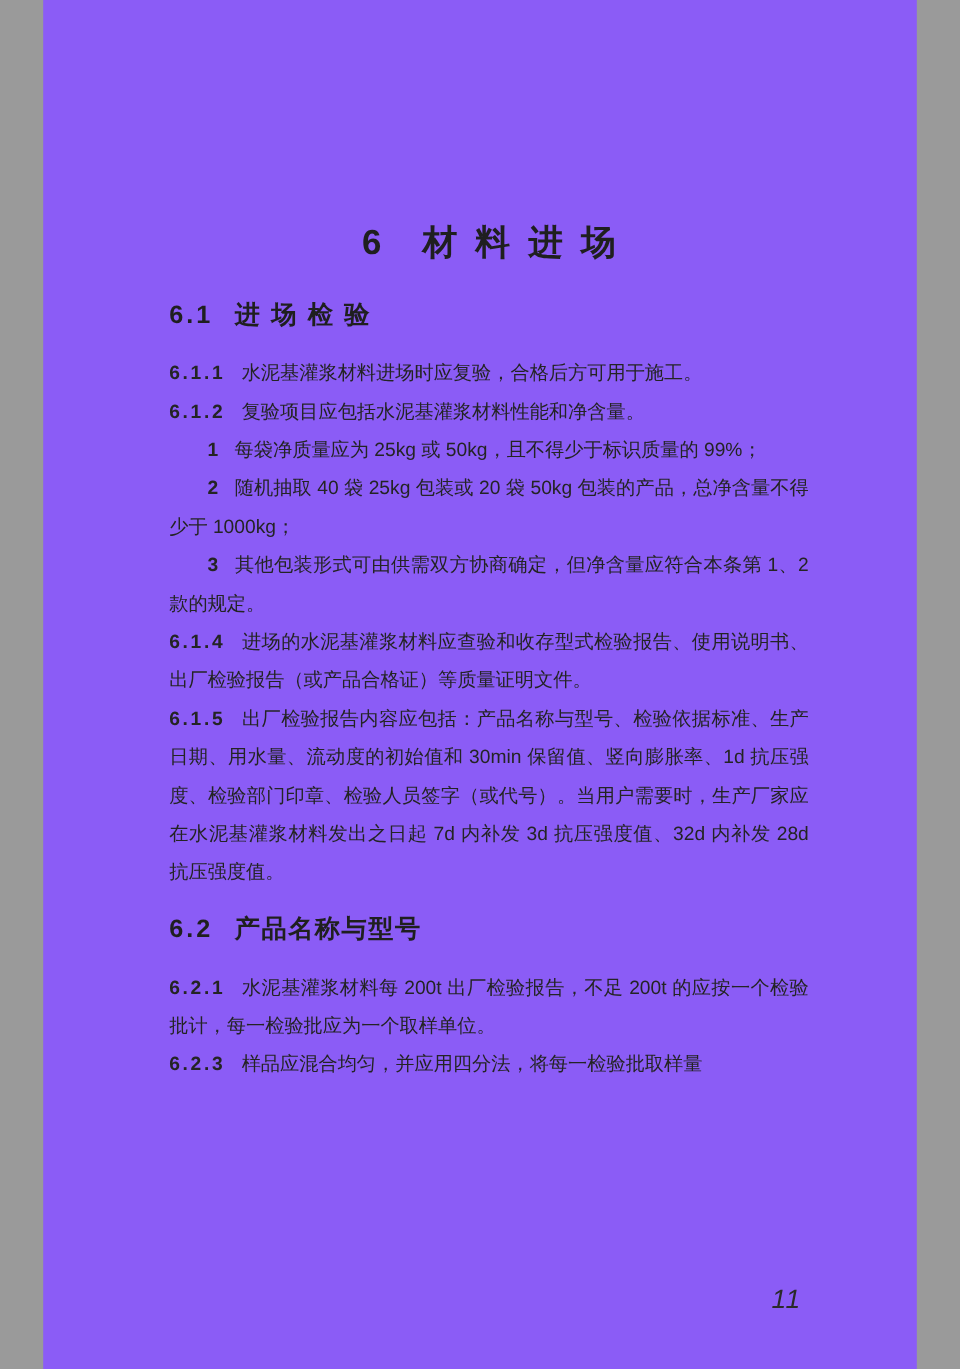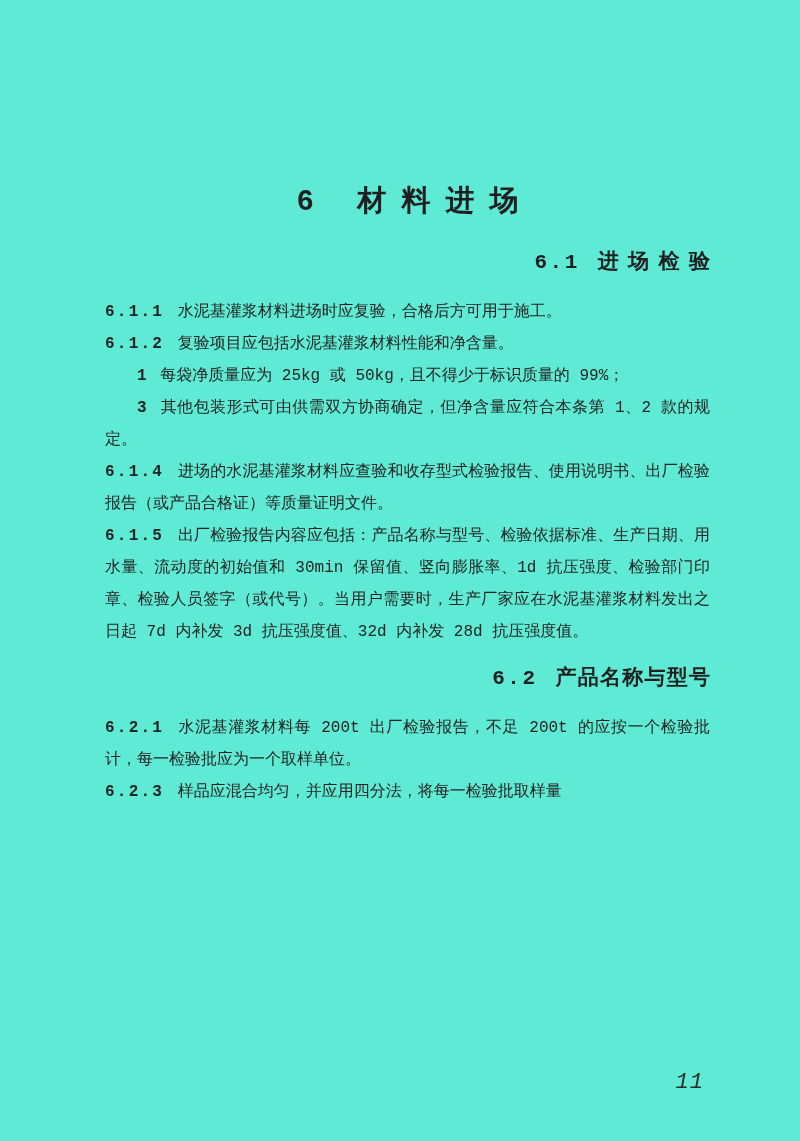--- a/index.html
+++ b/index.html
@@ -1,42 +1,42 @@
 <!DOCTYPE html>
 <html><head>
 <meta charset="utf-8">
 <style>
   html,body { margin:0; padding:0; background:#9a9a9a; }
   .page {
     position: relative;
-    width: 800px;
+    width: 728px;
     height: 1141px;
     margin: 0 auto;
-    background: #5eead4;
-    font-family: Liberation Mono, monospace;
+    background: #8b5cf6;
+    font-family: Liberation Sans, sans-serif;
     color: #222222;
     overflow: hidden;
     box-sizing: border-box;
   }
   .content {
     padding: 0 90px 0 105px;
   }
   h1.chapter-title {
     margin: 186px 0 0 0;
     text-align: center;
     font-size: 29px;
     line-height: 34px;
     font-weight: 700;
     color: #1f1f1f;
   }
   h1.chapter-title .chapter-number { margin-right: 0.9em; letter-spacing: 0; }
   h1.chapter-title .chapter-name { letter-spacing: 0.52em; margin-right: -0.52em; }
   h2.section-heading {
     margin: 28px 0 18px 0;
-    text-align: right;
+    text-align: left;
     font-size: 21px;
     line-height: 30px;
     font-weight: 700;
     color: #1f1f1f;
   }
   h2.section-heading .heading-number { margin-right: 0.85em; letter-spacing: 0.12em; }
   section:nth-of-type(1) h2 .heading-title { letter-spacing: 0.45em; margin-right: -0.45em; }
   section:nth-of-type(2) h2 .heading-title { letter-spacing: 0.06em; margin-right: -0.06em; }
   section:nth-of-type(2) h2 { margin-top: 16px; }
   .clause, .subitem {
@@ -76,20 +76,21 @@
     <h1 class="chapter-title">
       <span class="chapter-number">6</span>
       <span class="chapter-name">材料进场</span>
     </h1>
     <div id="sections">
         <section>
           <h2 class="section-heading"><span class="heading-number">6.1</span><span class="heading-title">进场检验</span></h2>
           <p class="clause"><span class="num">6.1.1</span><span class="text">水泥基灌浆材料进场时应复验，合格后方可用于施工。</span></p>
           <p class="clause"><span class="num">6.1.2</span><span class="text">复验项目应包括水泥基灌浆材料性能和净含量。</span></p>
           <p class="subitem"><span class="num">1</span><span class="text">每袋净质量应为 25kg 或 50kg，且不得少于标识质量的 99%；</span></p>
+          <p class="subitem"><span class="num">2</span><span class="text">随机抽取 40 袋 25kg 包装或 20 袋 50kg 包装的产品，总净含量不得少于 1000kg；</span></p>
           <p class="subitem"><span class="num">3</span><span class="text">其他包装形式可由供需双方协商确定，但净含量应符合本条第 1、2 款的规定。</span></p>
           <p class="clause"><span class="num">6.1.4</span><span class="text">进场的水泥基灌浆材料应查验和收存型式检验报告、使用说明书、出厂检验报告（或产品合格证）等质量证明文件。</span></p>
           <p class="clause"><span class="num">6.1.5</span><span class="text">出厂检验报告内容应包括：产品名称与型号、检验依据标准、生产日期、用水量、流动度的初始值和 30min 保留值、竖向膨胀率、1d 抗压强度、检验部门印章、检验人员签字（或代号）。当用户需要时，生产厂家应在水泥基灌浆材料发出之日起 7d 内补发 3d 抗压强度值、32d 内补发 28d 抗压强度值。</span></p>
         </section>
         <section>
           <h2 class="section-heading"><span class="heading-number">6.2</span><span class="heading-title">产品名称与型号</span></h2>
           <p class="clause"><span class="num">6.2.1</span><span class="text">水泥基灌浆材料每 200t 出厂检验报告，不足 200t 的应按一个检验批计，每一检验批应为一个取样单位。</span></p>
           <p class="clause"><span class="num">6.2.3</span><span class="text">样品应混合均匀，并应用四分法，将每一检验批取样量</span></p>
         </section>
       </div>

